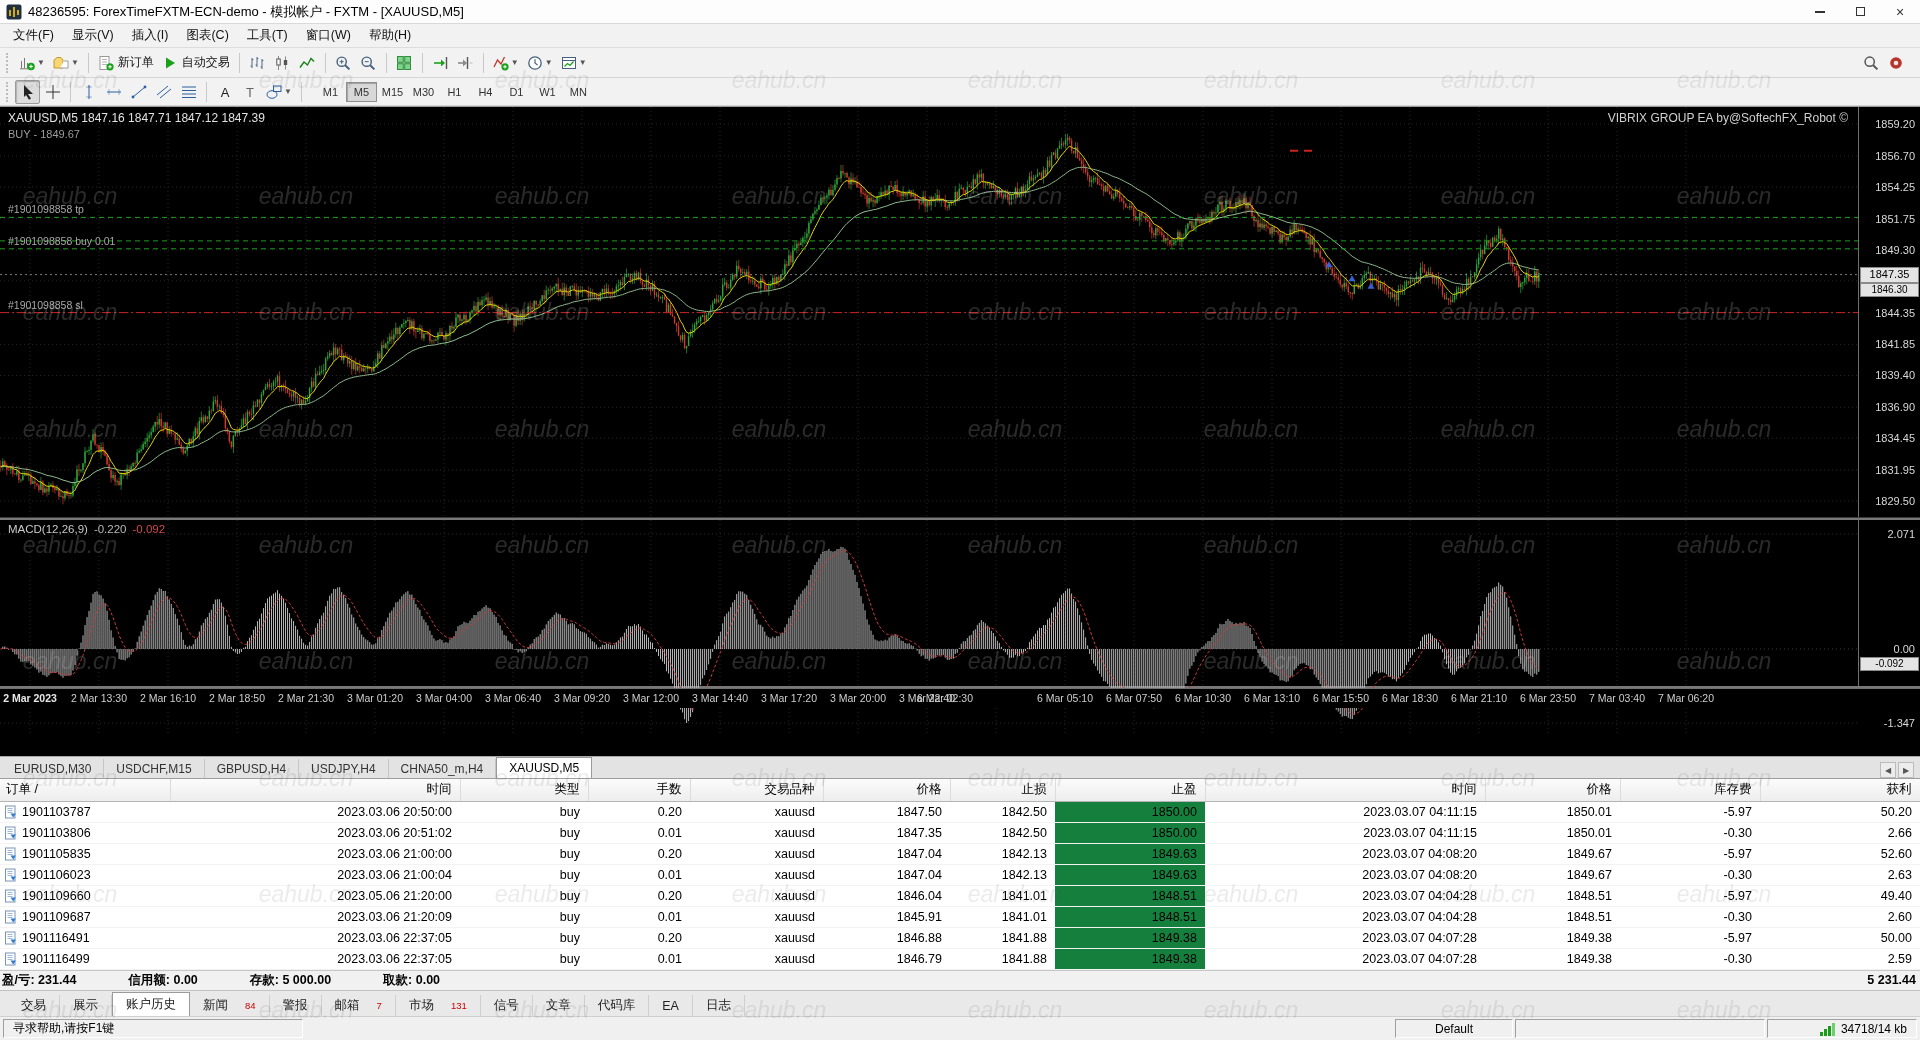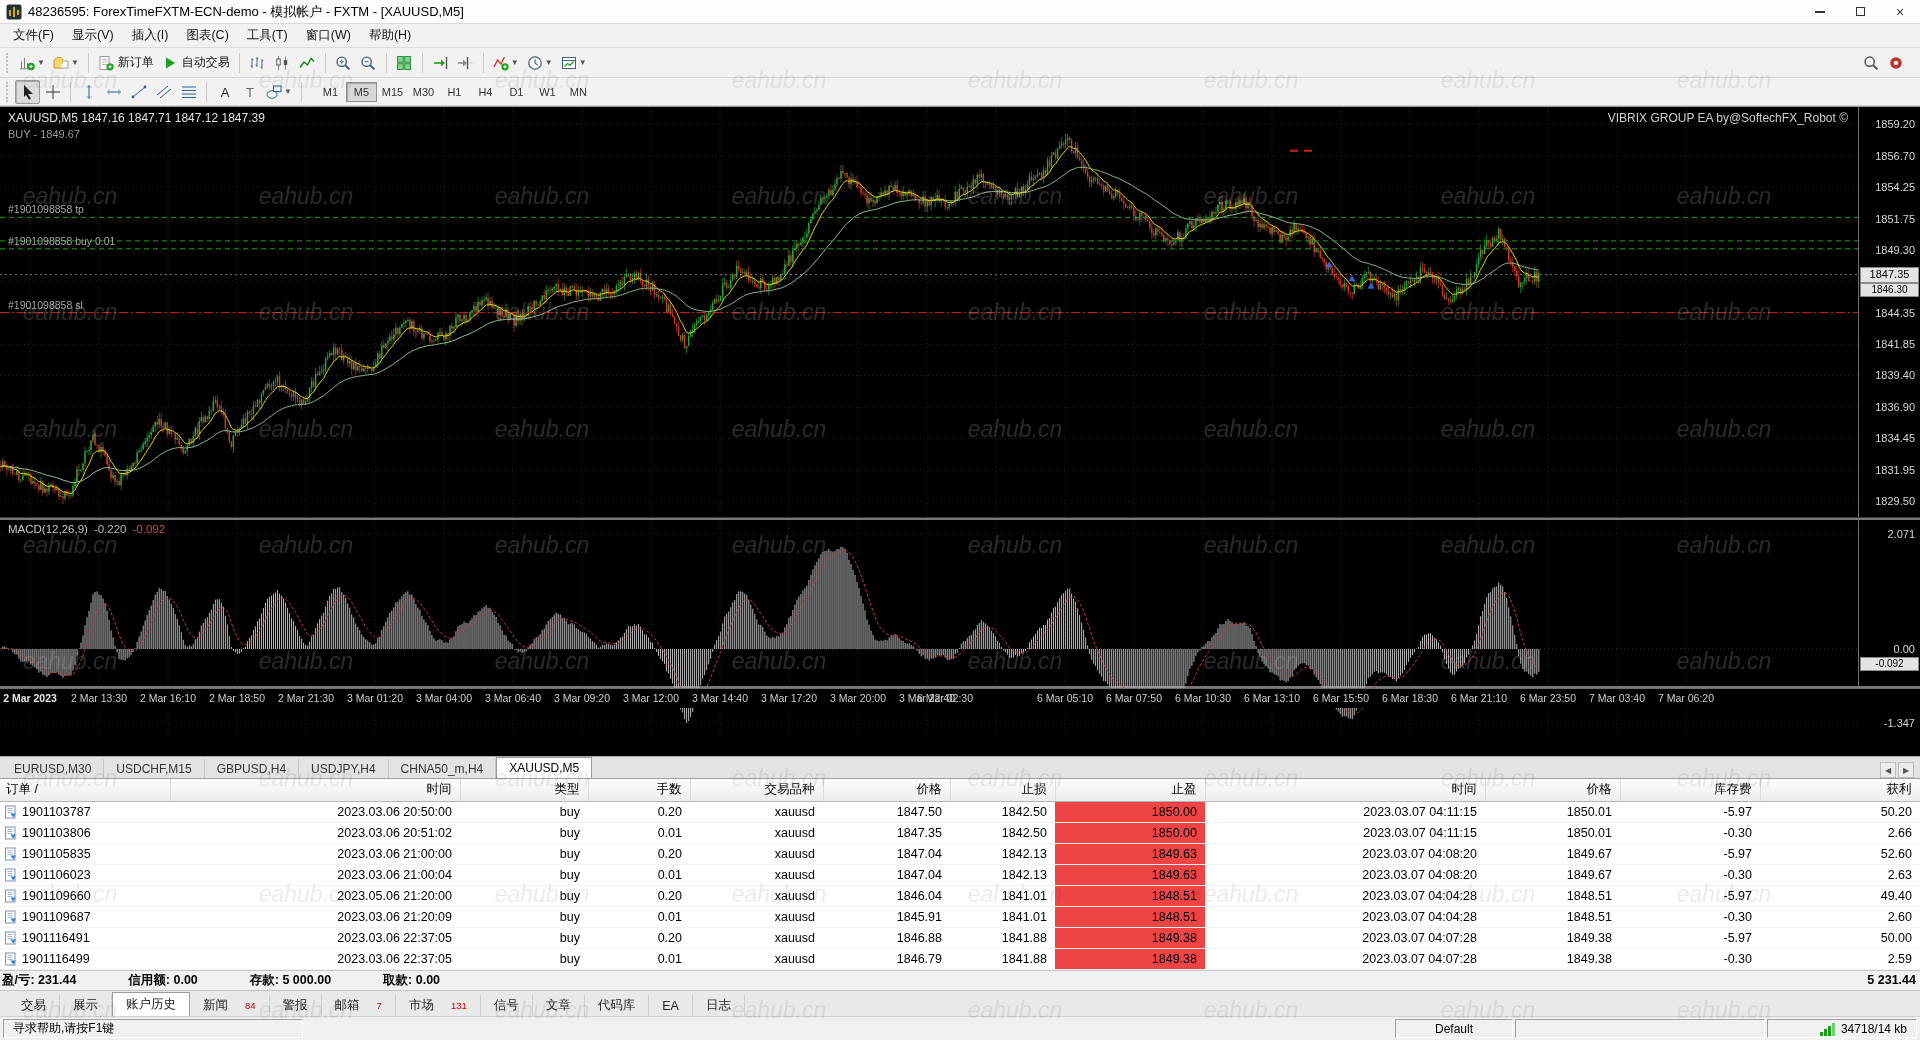--- a/index.html
+++ b/index.html
@@ -64,21 +64,21 @@
   .ctab-arrows { margin-left: auto; display: flex; gap: 2px; padding-right: 4px; }
   .ctab-arrow { font-size: 8px; color: #555; width: 16px; height: 16px; display: flex; align-items: center; justify-content: center; border: 1px solid #bbb; background: #ececec; }
 
   
   .terminal { height: 212px; background: #fff; border-top: 1px solid #9e9e9e; display: flex; flex-direction: column; }
   table.hist { width: 1920px; border-collapse: collapse; table-layout: fixed; }
   table.hist th { height: 22px; font-weight: normal; font-size: 12.5px; text-align: right; padding: 0 8px; background: linear-gradient(#fbfbfb,#ededed); border-bottom: 1px solid #b5b5b5; border-right: 1px solid #dcdcdc; white-space: nowrap; }
   table.hist th:first-child { text-align: left; padding-left: 6px; }
   table.hist td { height: 21px; font-size: 12.5px; text-align: right; padding: 0 8px; white-space: nowrap; border-bottom: 1px solid #f3f3f3; }
   table.hist td:first-child { text-align: left; padding-left: 4px; }
-  td.tp-cell { background: #ef4444; }
+  td.tp-cell { background: #15803d; }
   .ordcell { display: flex; align-items: center; gap: 5px; }
   .ordcell svg { width: 13px; height: 14px; flex: 0 0 auto; }
   .summary { height: 22px; background: #f1f1f1; border-top: 1px solid #c6c6c6; display: flex; align-items: center; font-size: 12.5px; font-weight: bold; padding: 0 2px; }
   .summary .sitem { margin-right: 52px; white-space: nowrap; }
   .summary .sbalance { margin-left: auto; padding-right: 2px; }
 
   
   .btabs { height: 26px; background: #e9e9e9; border-top: 1px solid #c2c2c2; display: flex; align-items: flex-end; padding: 0 8px; }
   .btab { height: 21px; display: flex; align-items: center; padding: 0 13px; font-size: 12.5px; color: #222; border-right: 1px solid #cfcfcf; }
   .btab.active { background: #fff; border: 1px solid #9a9a9a; border-bottom: none; height: 24px; }

